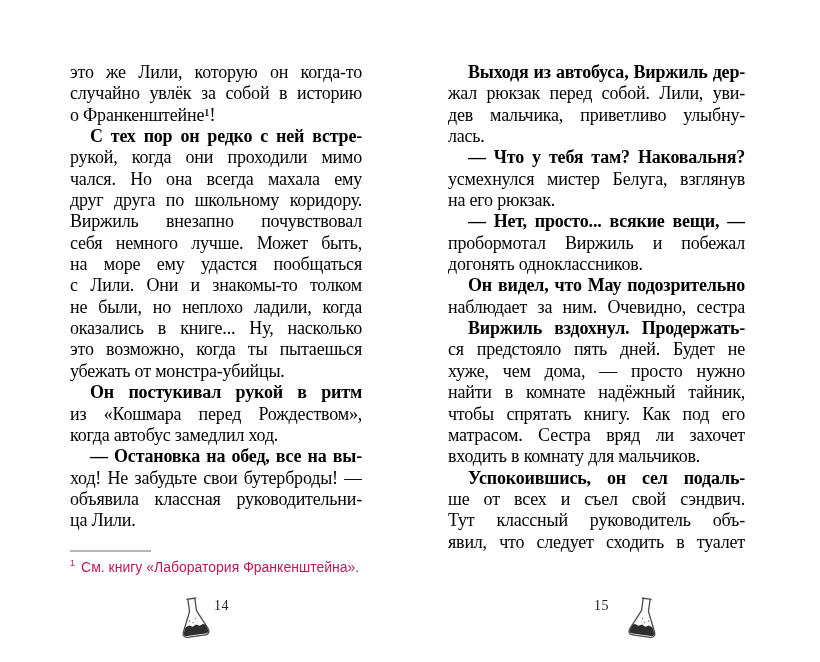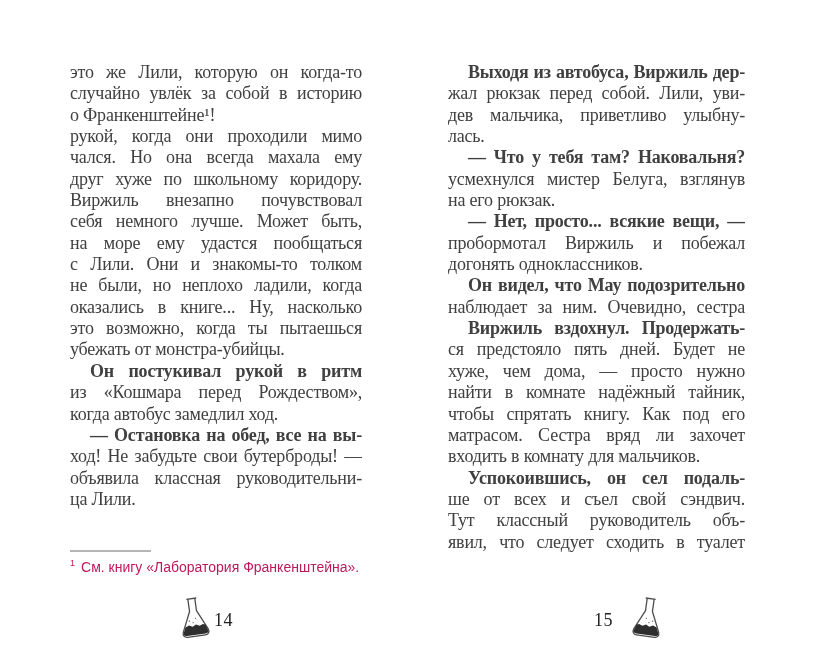--- a/index.html
+++ b/index.html
@@ -8,21 +8,21 @@
     background:#ffffff;
     position:relative;
     font-family:"Liberation Serif","DejaVu Serif",serif;
     overflow:hidden;
   }
   .spread { position:absolute; inset:0; background:#ffffff; }
 
   .column {
     position:absolute;
     top:62px;
-    color:#404040;
+    color:#000000;
     font-size:18px;
     line-height:21.35px;
   }
   #col-left  { left:70px;  width:292px; }
   #col-right { left:448px; width:297px; }
 
   .line {
     height:21.35px;
     overflow:hidden;
     text-align:justify;
@@ -57,42 +57,43 @@
 
   .footer {
     position:absolute;
     display:flex;
     align-items:flex-start;
     gap:5px;
   }
   #footer-left  { left:179px; top:596px; }
   #footer-right { left:594px; top:596px;gap:20px; }
   .pagenum {
-    font-size:18px;
+    font-size:14px;
     color:#222222;
-    margin-top:14px;
+    margin-top:2px;
     letter-spacing:0.5px;
   }
   .flask-wrap { display:block; width:30px; height:44px; }
   #footer-left  .flask-wrap { transform:rotate(-8deg); }
   #footer-right .flask-wrap { transform:scaleX(-1) rotate(-8deg); }
   .flask { width:30px; height:44px; display:block; }
 </style>
 </head>
 <body>
 
 <div class="spread">
 
   <div class="column" id="col-left">
       <div class="line">это же Лили, которую он когда-то</div>
       <div class="line">случайно увлёк за собой в историю</div>
       <div class="line end">о Франкенштейне¹!</div>
+      <div class="line indent">С тех пор он редко с ней встре-</div>
       <div class="line">рукой, когда они проходили мимо</div>
       <div class="line">чался. Но она всегда махала ему</div>
-      <div class="line">друг хуже по школьному коридору.</div>
+      <div class="line">друг друга по школьному коридору.</div>
       <div class="line">Виржиль внезапно почувствовал</div>
       <div class="line">себя немного лучше. Может быть,</div>
       <div class="line">на море ему удастся пообщаться</div>
       <div class="line">с Лили. Они и знакомы-то толком</div>
       <div class="line">не были, но неплохо ладили, когда</div>
       <div class="line">оказались в книге... Ну, насколько</div>
       <div class="line">это возможно, когда ты пытаешься</div>
       <div class="line end">убежать от монстра-убийцы.</div>
       <div class="line indent">Он постукивал рукой в ритм песни</div>
       <div class="line">из «Кошмара перед Рождеством»,</div>

